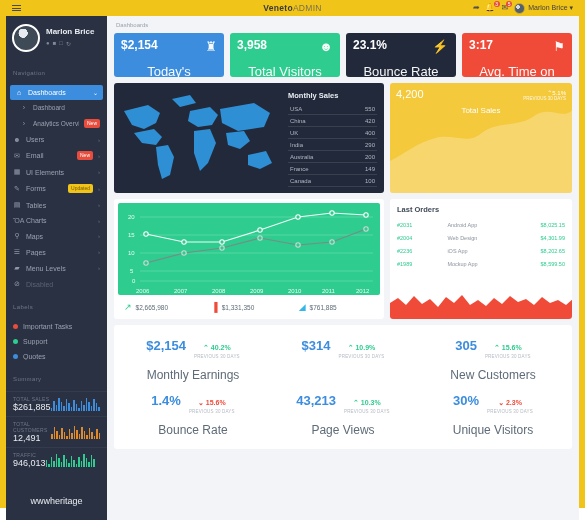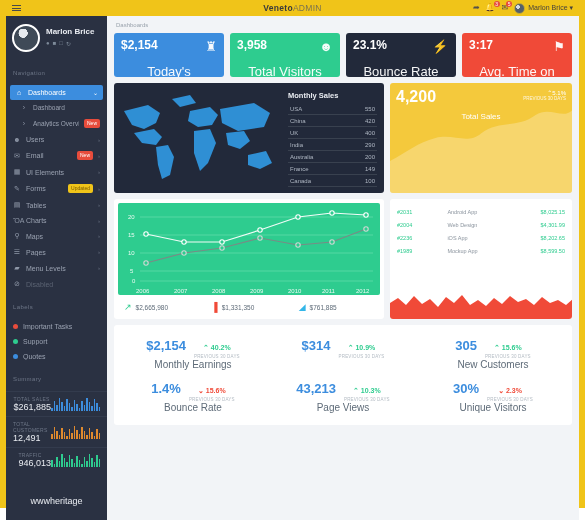--- a/index.html
+++ b/index.html
@@ -91,21 +91,21 @@
   .navitem.active .ico, .navitem.active .car { color: #fff; }
   .navitem.sub { padding-left: 14px; font-size: 6.5px; }
   .navitem.dis { color: #5b6373; }
   .pill {
     font-size: 5px; color: #fff; background: #e74c3c;
     border-radius: 2px; padding: 1px 3px; line-height: 7px;
   }
   .pill.warn { background: #f0c419; color: #7a5c00; }
   .dot { width: 5px; height: 5px; border-radius: 50%; display: inline-block; }
   .sumrow {
-    display: flex; align-items: center; justify-content: flex-end;
+    display: flex; align-items: center; justify-content: flex-start;
     padding: 4px 7px; border-top: 1px solid #333b4d;
   }
   .sumrow .k { font-size: 5px; color: #6d7687; letter-spacing: .3px; }
   .sumrow .v { font-size: 9px; color: #e9ecf1; }
   .spark { display: flex; align-items: flex-end; gap: 1px; height: 14px; }
   .spark i { display: block; width: 1.5px; background: #3c8dde; }
   .watermark {
     margin-top: auto; text-align: center; color: #e9ecf1;
     font-size: 9px; padding: 10px 2px 14px 2px; white-space: nowrap; overflow: hidden;
   }
@@ -140,21 +140,21 @@
     font-size: 6px; color: #aeb6c2;
     padding: 2.5px 2px; border-bottom: 1px solid #39414f;
   }
   .stack { flex: 1; display: flex; flex-direction: column; gap: 6px; }
   .minicard {
     flex: 1; border-radius: 3px; position: relative; overflow: hidden;
     color: #fff; padding: 5px 6px;
   }
   .m-yellow { background: #f4c93c; }
   .m-blue { background: #33b6e8; }
-  .minicard .mv { font-size: 16px; font-weight: bold; position: relative; z-index: 2; }
+  .minicard .mv { font-size: 11px; font-weight: normal; position: relative; z-index: 2; }
   .minicard .mt { font-size: 8px; text-align: center; margin-top: 6px; position: relative; z-index: 2; }
   .minicard .mp { position: absolute; right: 6px; top: 6px; text-align: right; z-index: 2; }
   .minicard .mp .pc { font-size: 6px; }
   .minicard .mp .pl { font-size: 4.5px; opacity: .85; }
   .minicard svg { position: absolute; inset: 0; width: 100%; height: 100%; z-index: 1; }
 
   .row3 { display: flex; gap: 6px; margin-top: 6px; }
   .chartcard { flex: 0 0 270px; background: #fff; border-radius: 3px; padding: 4px; }
   .greenarea { background: #2ecc8f; border-radius: 2px; height: 92px; position: relative; }
   .minis { display: flex; margin-top: 5px; padding: 2px 0 3px 0; }
@@ -170,21 +170,21 @@
 
   .kpis { margin-top: 6px; background: #fff; border-radius: 3px; padding: 8px 4px 6px 4px; }
   .kpirow { display: flex; }
   .kpi { flex: 1; text-align: center; padding: 3px 2px 6px 2px; }
   .kpi .kv { font-size: 13px; color: #3c8dde; font-weight: bold; display: inline-block; }
   .kpi .kd { display: inline-block; margin-left: 8px; vertical-align: top; text-align: center; }
   .kpi .kp { font-size: 7px; font-weight: bold; }
   .kpi .kp.up { color: #2ecc8f; }
   .kpi .kp.down { color: #f04a38; }
   .kpi .kprev { font-size: 4.5px; color: #b3bbc3; letter-spacing: .2px; }
-  .kpi .kl { font-size: 10px; color: #5e6b78; }
+  .kpi .kl { font-size: 12px; color: #5e6b78; margin-top: 9px; }
 </style>
 </head>
 <body>
 
 <div class="frame">
 <div class="app">
 
   <div class="topbar">
     <div class="hamburger">
           <i></i>
@@ -549,20 +549,21 @@
                   <span class="mlbl">$1,331,350</span>
                 </div>
                 <div class="mini">
                   <span style="color: rgb(51, 182, 232); font-size: 9px;">◢</span>
                   <span class="mlbl">$761,885</span>
                 </div>
               </div>
         </div>
 
         <div class="ordercard">
+          <h4>Last Orders</h4>
           <div id="orderlist">
                 <div class="orow">
                   <span class="oid">#2031</span>
                   <span class="onm">Android App</span>
                   <span class="oam">$8,025.15</span>
                 </div>
                 <div class="orow">
                   <span class="oid">#2004</span>
                   <span class="onm">Web Design</span>
                   <span class="oam">$4,301.99</span>

